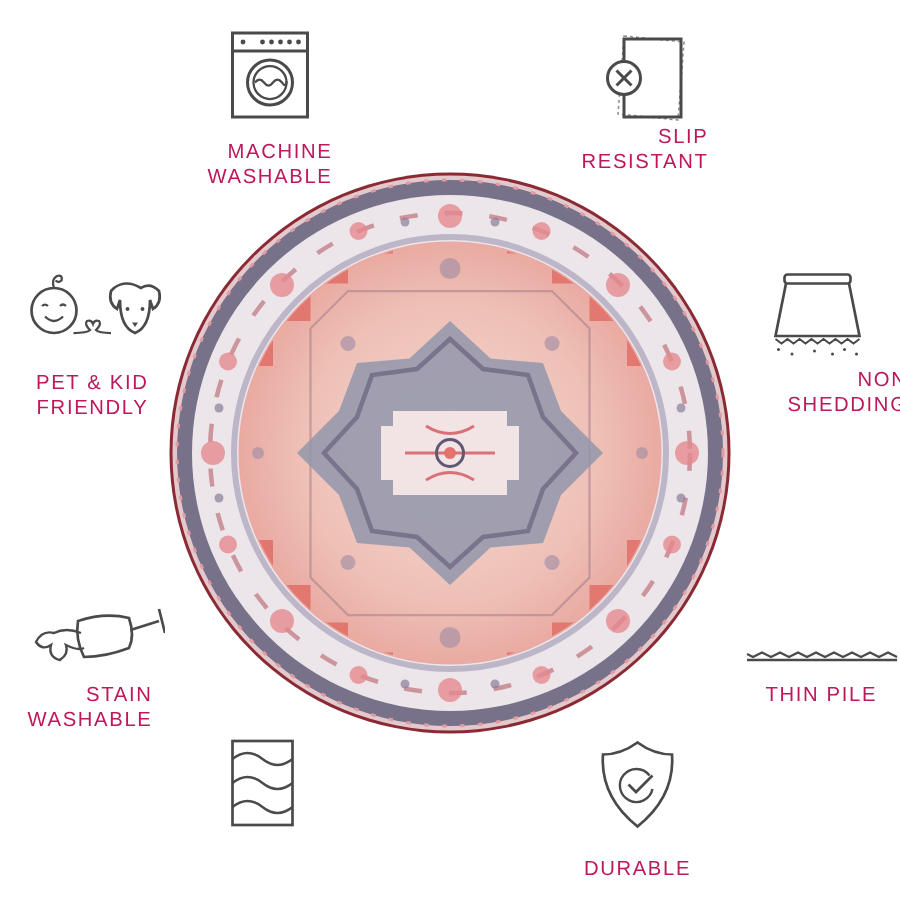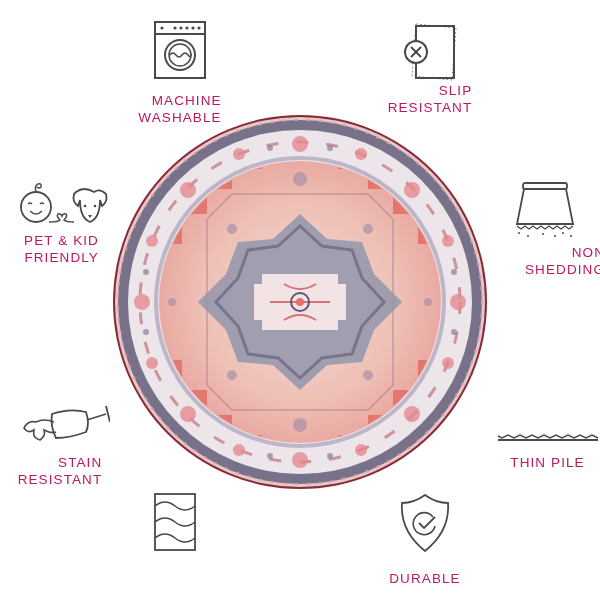--- a/index.html
+++ b/index.html
@@ -138,21 +138,21 @@
     <circle cx="22" cy="27" r="15" fill="none" stroke="#4a4a4a" stroke-width="1.8"></circle>
     <path d="M14 24 Q16 22 18 24" fill="none" stroke="#4a4a4a" stroke-width="1.5"></path>
     <path d="M26 24 Q28 22 30 24" fill="none" stroke="#4a4a4a" stroke-width="1.5"></path>
     <path d="M16 31 Q22 37 28 31" fill="none" stroke="#4a4a4a" stroke-width="1.5"></path>
     <path d="M35 42 Q44 42 46 40 Q42 36 44 34 Q47 33 48 36 Q49 33 52 34 Q54 36 50 40 Q52 42 60 42" fill="none" stroke="#4a4a4a" stroke-width="1.5"></path>
     <path d="M62 12 Q70 6 80 12 Q86 8 92 14 Q94 22 88 26 L86 20 Q86 38 76 42 Q66 38 66 20 L64 26 Q58 22 60 14 Z" fill="none" stroke="#4a4a4a" stroke-width="1.8"></path>
     <circle cx="71" cy="26" r="1.3" fill="#4a4a4a"></circle>
       <circle cx="81" cy="26" r="1.3" fill="#4a4a4a"></circle>
     <path d="M74 35 L78 35 L76 38 Z" fill="#4a4a4a"></path>
   </svg>
-  <div class="label" style="margin-top:6px;">PET &amp; KID
+  <div class="label" style="margin-top:20px;">PET &amp; KID
 FRIENDLY</div>
 </div>
 
 <div class="feature" style="left:490px;top:180px;width:110px;">
   <svg width="64" height="58" viewBox="0 0 64 58">
     <rect x="10" y="3" width="44" height="6" rx="2" fill="none" stroke="#4a4a4a" stroke-width="1.8"></rect>
     <path d="M11 9 L4 44 L60 44 L53 9" fill="none" stroke="#4a4a4a" stroke-width="1.8"></path>
     <path d="M4 46 L8 49 L12 46 L16 49 L20 46 L24 49 L28 46 L32 49 L36 46 L40 49 L44 46 L48 49 L52 46 L56 49 L60 46" fill="none" stroke="#4a4a4a" stroke-width="1.3"></path>
     <g fill="#4a4a4a">
         <circle cx="6" cy="53" r="1"></circle>
@@ -168,21 +168,21 @@
 </div>
 
 <div class="feature" style="left:4px;top:400px;width:112px;">
   <svg width="100" height="46" viewBox="0 0 100 46">
     <path d="M42 14 Q60 8 76 12 Q80 24 76 32 Q60 38 46 38 Q40 26 42 14 Z" fill="none" stroke="#4a4a4a" stroke-width="1.8"></path>
     <line x1="77" y1="20" x2="96" y2="14" stroke="#4a4a4a" stroke-width="1.8"></line>
     <path d="M96 6 L100 22" stroke="#4a4a4a" stroke-width="1.8" fill="none"></path>
     <path d="M44 22 Q34 18 26 22 Q18 20 14 28 Q18 34 24 30 Q22 38 30 40 Q36 36 34 30 Q42 34 46 32" fill="none" stroke="#4a4a4a" stroke-width="1.6"></path>
   </svg>
   <div class="label" style="margin-top:8px;">STAIN
-RESISTANT</div>
+WASHABLE</div>
 </div>
 
 <div class="feature" style="left:490px;top:432px;width:115px;">
   <svg width="104" height="10" viewBox="0 0 104 10">
     <path d="M2 8 L102 8" stroke="#4a4a4a" stroke-width="1.8"></path>
     <path d="M2 4 L6 6 L12 3 L18 6 L24 3 L30 6 L36 3 L42 6 L48 3 L54 6 L60 3 L66 6 L72 3 L78 6 L84 3 L90 6 L96 3 L102 6" fill="none" stroke="#4a4a4a" stroke-width="1.5"></path>
   </svg>
   <div class="label" style="margin-top:12px;">THIN PILE</div>
 </div>
 

